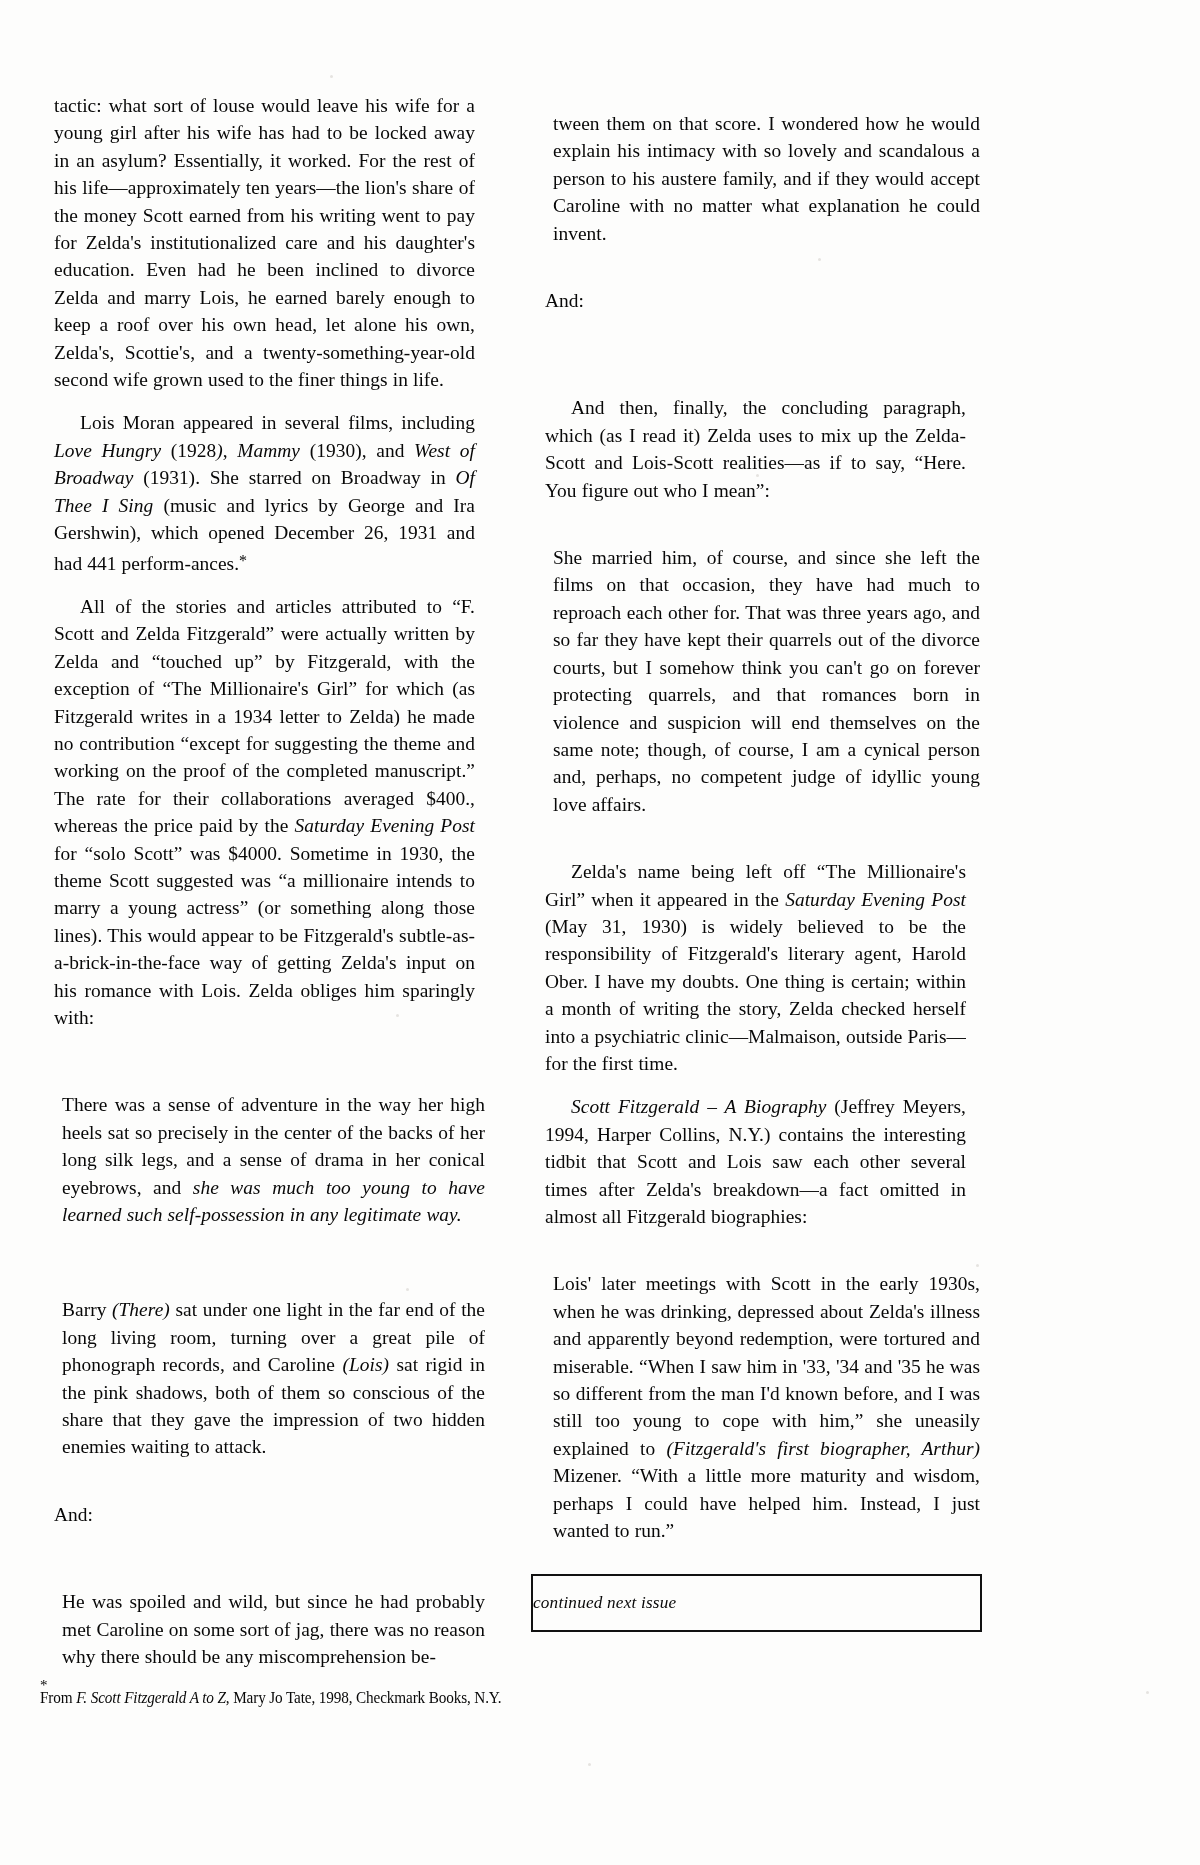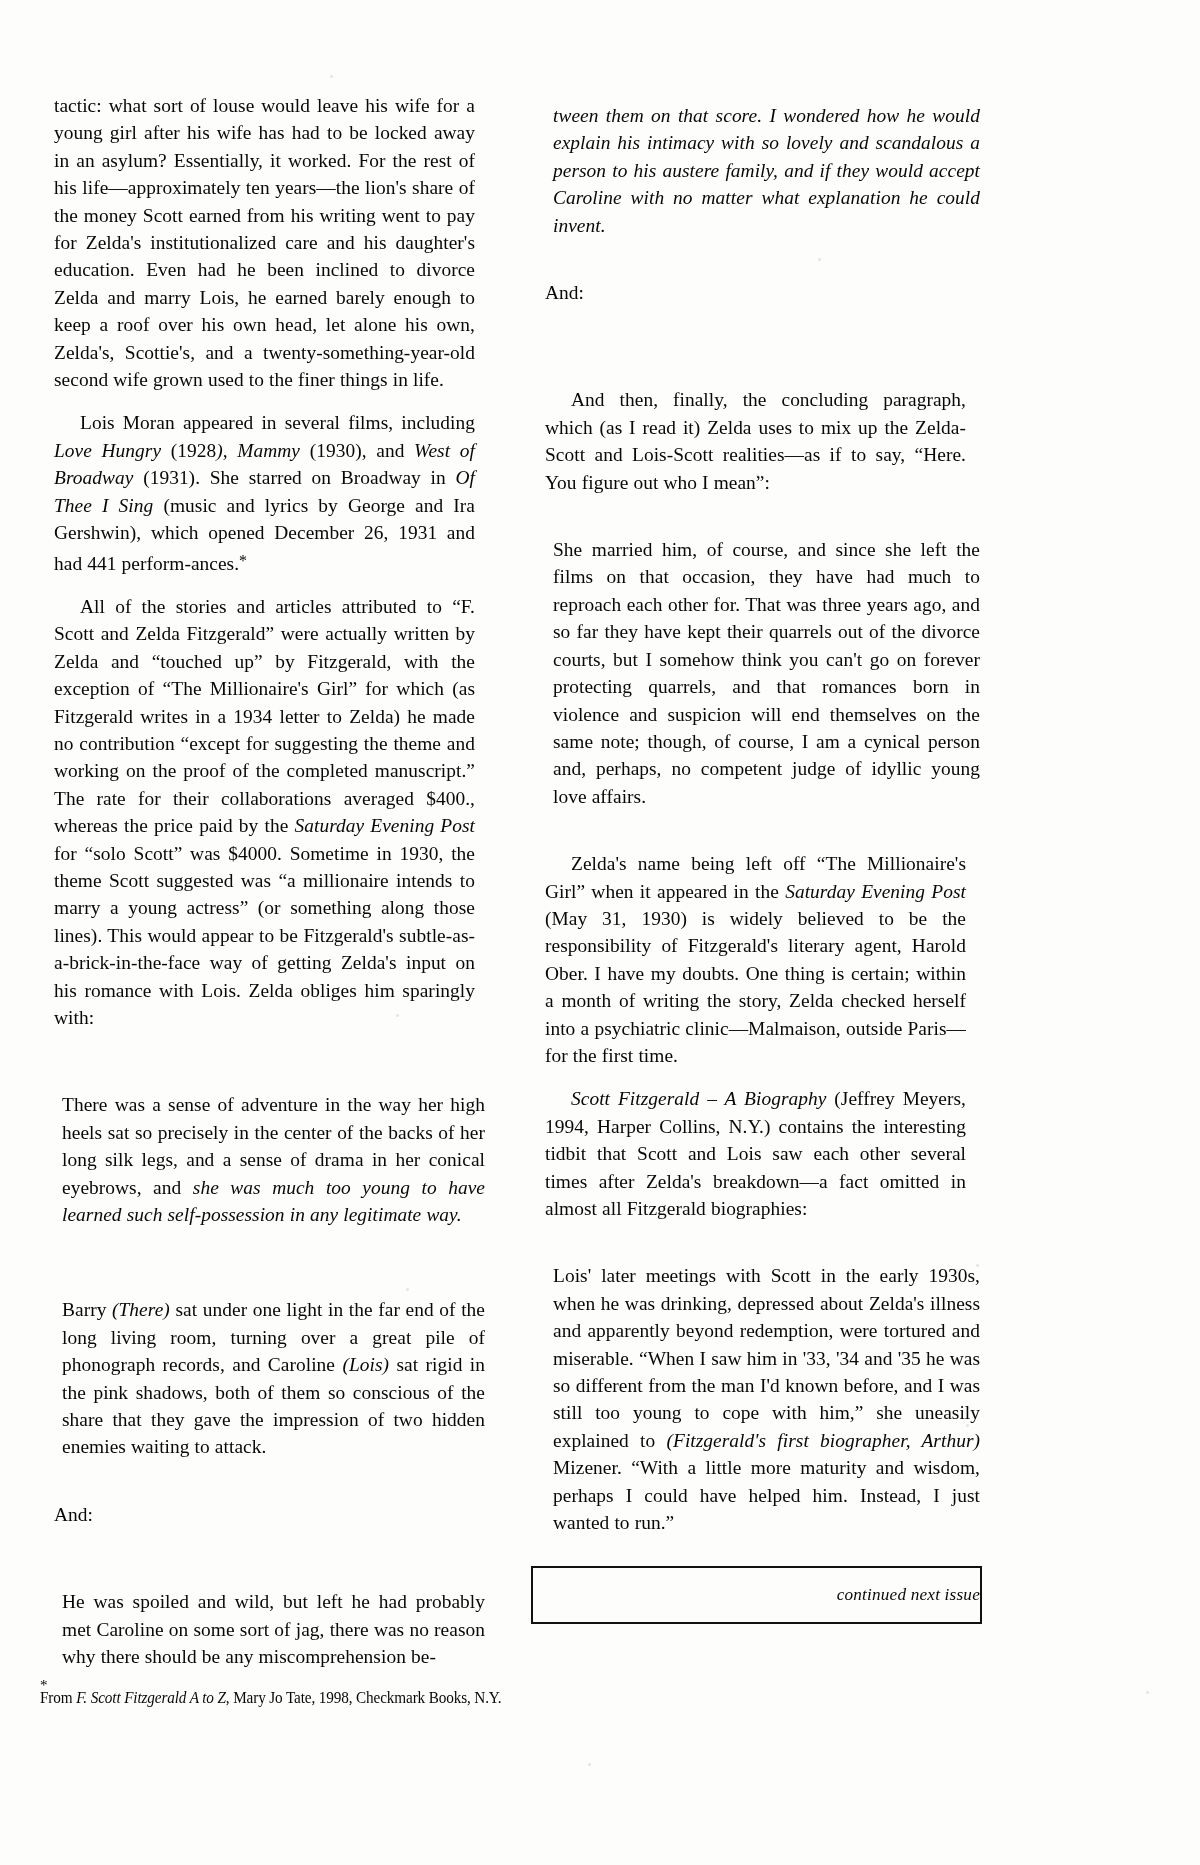--- a/index.html
+++ b/index.html
@@ -64,21 +64,21 @@
   i, .ital { font-style: italic; }
 
   
   .continued-box {
     margin-top: 30px;
     margin-left: 2px;
     border: 2.5px solid #111;
     height: 54px;
     display: flex;
     align-items: center;
-    justify-content: flex-end;
+    justify-content: flex-start;
   }
   .continued-box span {
     font-style: italic;
     font-size: 17.2px;
     letter-spacing: 0.2px;
   }
   .footnote {
     position: absolute;
     left: 40px;
     top: 1688px;
@@ -156,27 +156,27 @@
     <p class="quote">
       <span>Barry </span><i>(There)</i><span> sat under one light in the far end of the long living room, turning over a great pile of phonograph records, and Caroline </span><i>(Lois)</i><span> sat rigid in the pink shadows, both of them so conscious of the share that they gave the impression of two hidden enemies waiting to attack.</span>
     </p>
 
     <div class="gap-m"></div>
 
     <p class="noindent">And:</p>
 
     <div class="gap-m"></div>
 
-    <p class="quote">He was spoiled and wild, but left he had probably met Caroline on some sort of jag, there was no reason why there should be any miscomprehension be-</p>
+    <p class="quote">He was spoiled and wild, but since he had probably met Caroline on some sort of jag, there was no reason why there should be any miscomprehension be-</p>
 
   </div>
 
   <div class="col">
 
-    <p class="quote tight lead" style="margin-top:10px;font-style:italic;">tween them on that score.  I wondered how he would explain his intimacy with so lovely and scandalous a person to his austere family, and if they would accept Caroline with no matter what explanation he could invent.</p>
+    <p class="quote tight lead" style="margin-top:18px;">tween them on that score.  I wondered how he would explain his intimacy with so lovely and scandalous a person to his austere family, and if they would accept Caroline with no matter what explanation he could invent.</p>
 
     <div class="gap-m"></div>
 
     <p class="noindent">And:</p>
 
     <div class="gap-m"></div>
 
 
     <div class="gap-m"></div>
 

